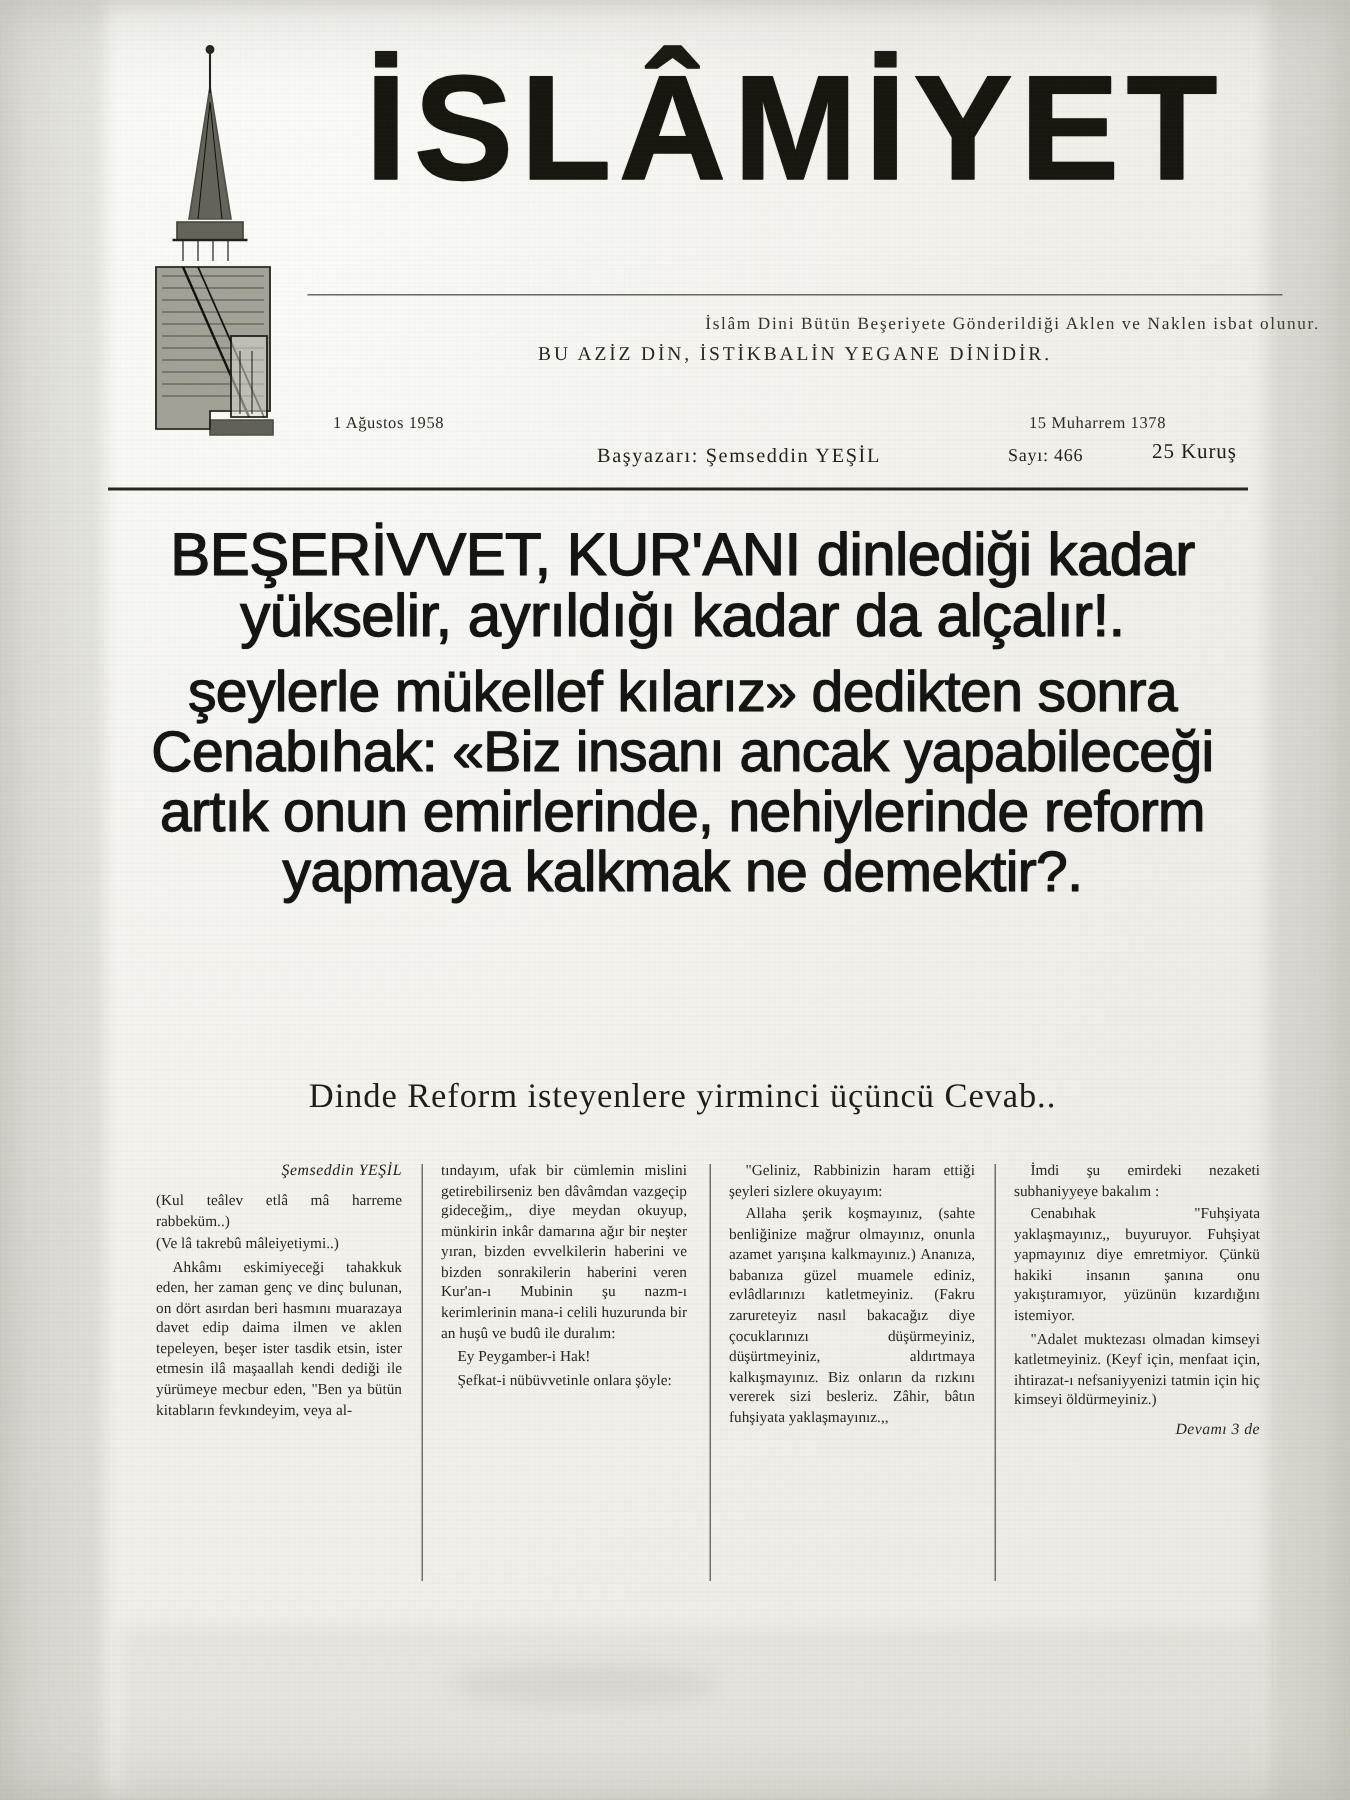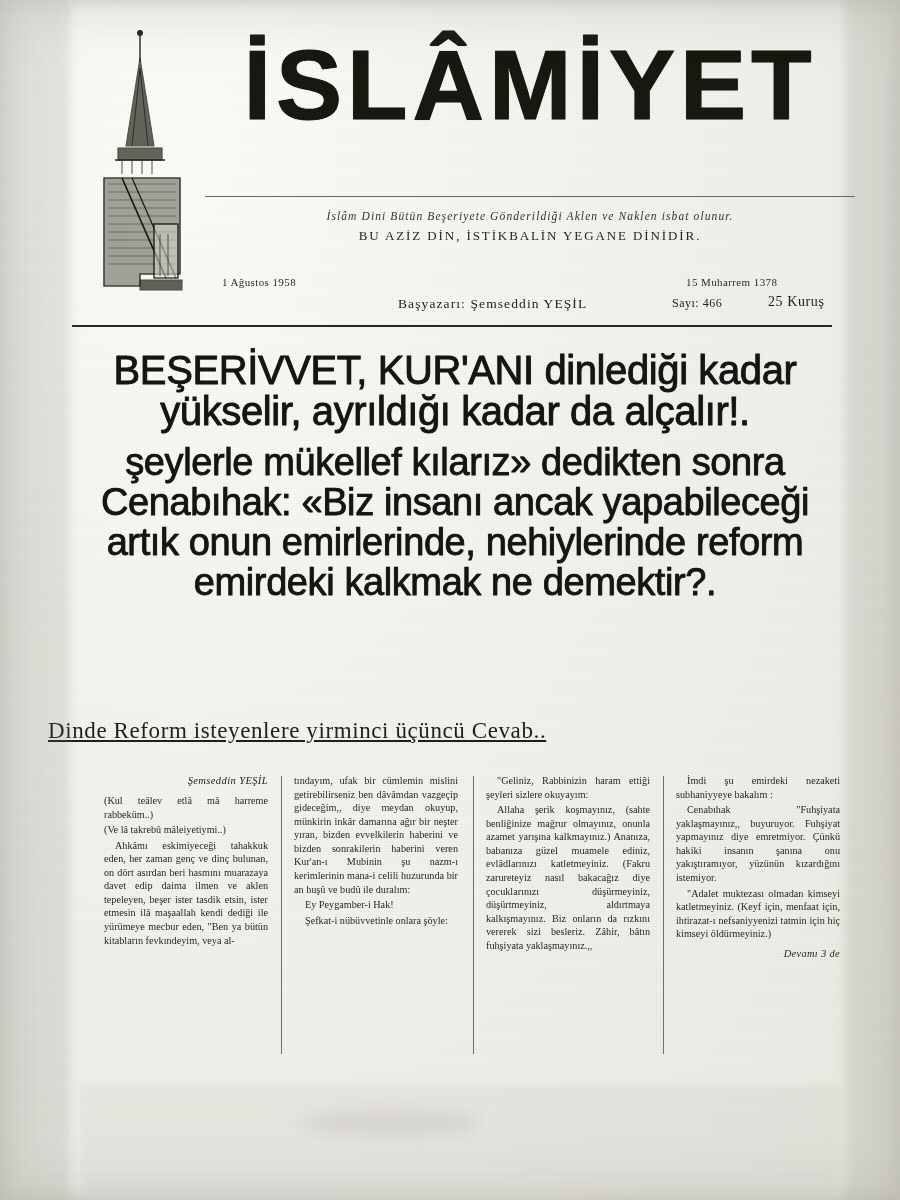--- a/index.html
+++ b/index.html
@@ -53,21 +53,21 @@
     font-family:"Liberation Serif", serif;
     font-size:11.5px;letter-spacing:3.1px;
     color:#2a2a22;font-weight:bold;
   }
   .rule-mast{
     position:absolute;left:205px;top:196px;width:650px;height:0;
     border-top:1.4px solid #3a3a31;opacity:.75;
   }
   .motto1{
     position:absolute;left:180px;top:210px;width:700px;
-    text-align:center;font-size:11.5px;letter-spacing:1.1px;color:#33332a;font-style:italic;
+    text-align:right;font-size:11.5px;letter-spacing:1.1px;color:#33332a;
   }
   .motto2{
     position:absolute;left:180px;top:228px;width:700px;
     text-align:center;font-size:13px;letter-spacing:1.9px;color:#26261e;
   }
   .imprint{position:absolute;left:0;top:272px;width:900px;height:46px;}
   .imp-date-left{position:absolute;left:222px;top:4px;font-size:11px;color:#2c2c24;letter-spacing:.4px;}
   .imp-hijri{position:absolute;left:686px;top:4px;font-size:11px;color:#2c2c24;letter-spacing:.4px;}
   .imp-author{position:absolute;left:398px;top:24px;font-size:13.5px;color:#23231c;letter-spacing:1.1px;}
   .imp-issue{position:absolute;left:672px;top:24px;font-size:12px;color:#23231c;letter-spacing:.5px;}
@@ -84,24 +84,24 @@
     text-align:center;
     font-family:"Liberation Sans", sans-serif;
     font-weight:normal;
     color:#141410;
     letter-spacing:-.4px;
   }
   .hl-a{font-size:40px;line-height:1.03;-webkit-text-stroke:.8px #141410;text-shadow:0 0 .8px rgba(18,18,14,.8);}
   .hl-b{margin-top:11px;font-size:38px;line-height:1.05;-webkit-text-stroke:.75px #141410;text-shadow:0 0 .8px rgba(18,18,14,.8);}
   .hl-line{display:block;white-space:nowrap;}
   .subhead{
-    position:absolute;left:48px;top:718px;width:790px;
-    text-align:left;
-    font-family:"Liberation Serif", serif;
-    font-size:23px;letter-spacing:.6px;color:#1e1e17;text-decoration:underline;
+    position:absolute;left:60px;top:718px;width:790px;
+    text-align:center;
+    font-family:"Liberation Serif", serif;
+    font-size:23px;letter-spacing:.6px;color:#1e1e17;
   }
 
   
   .cols{position:absolute;left:104px;top:774px;width:756px;height:290px;}
   .col{
     position:absolute;top:0;width:164px;height:285px;
     font-family:"Liberation Serif", serif;
     font-size:10.2px;
     line-height:1.33;
     color:#26261e;
@@ -188,21 +188,21 @@
 
   <div class="headline">
     <div class="hl-a">
       <span class="hl-line">BEŞERİVVET, KUR'ANI dinlediği kadar</span>
       <span class="hl-line">yükselir, ayrıldığı kadar da  alçalır!.</span>
     </div>
     <div class="hl-b">
       <span class="hl-line">şeylerle mükellef kılarız» dedikten sonra</span>
       <span class="hl-line">Cenabıhak: «Biz insanı ancak yapabileceği</span>
       <span class="hl-line">artık onun emirlerinde, nehiylerinde reform</span>
-      <span class="hl-line">emirdeki kalkmak ne demektir?.</span>
+      <span class="hl-line">yapmaya kalkmak ne demektir?.</span>
     </div>
   </div>
 
   <div class="subhead">Dinde Reform isteyenlere yirminci üçüncü Cevab..</div>
 
   <div class="cols">
     <div class="vrule v1"></div>
     <div class="vrule v2"></div>
     <div class="vrule v3"></div>
 

